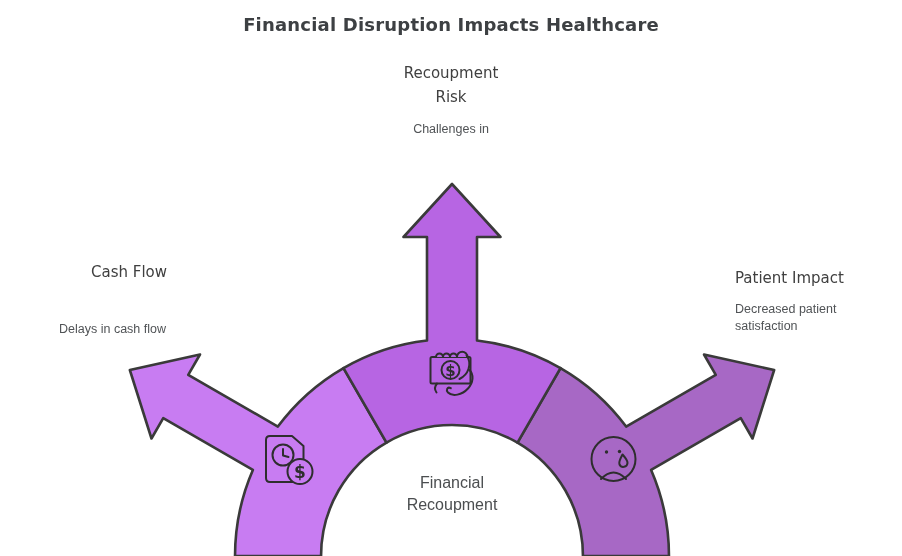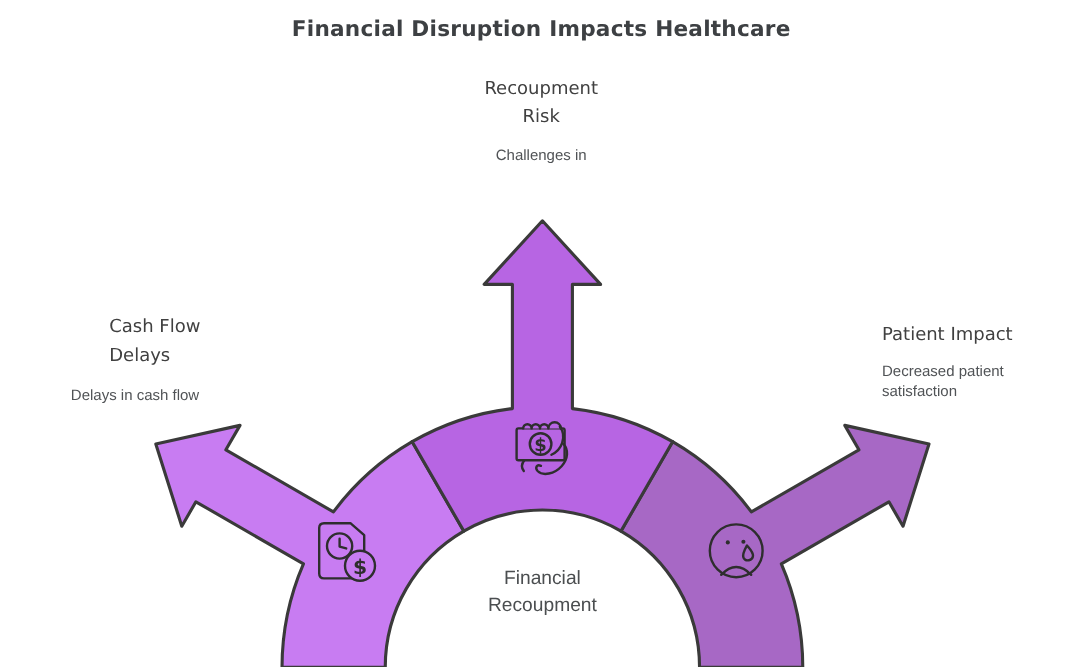--- a/index.html
+++ b/index.html
@@ -92,21 +92,20 @@
   <div class="txt heading top-heading">
     <div>Recoupment</div>
     <div>Risk</div>
   </div>
   <div class="txt desc top-desc">
     <div>Challenges in</div>
   </div>
 
   <div class="txt heading left-heading">
     <div>Cash Flow</div>
-    <div>Delays</div>
   </div>
   <div class="txt desc left-desc">Delays in cash flow</div>
 
   <div class="txt heading right-heading">Patient Impact</div>
   <div class="txt desc right-desc">
     <div>Decreased patient</div>
     <div>satisfaction</div>
   </div>
 
   <div class="txt center-label">

